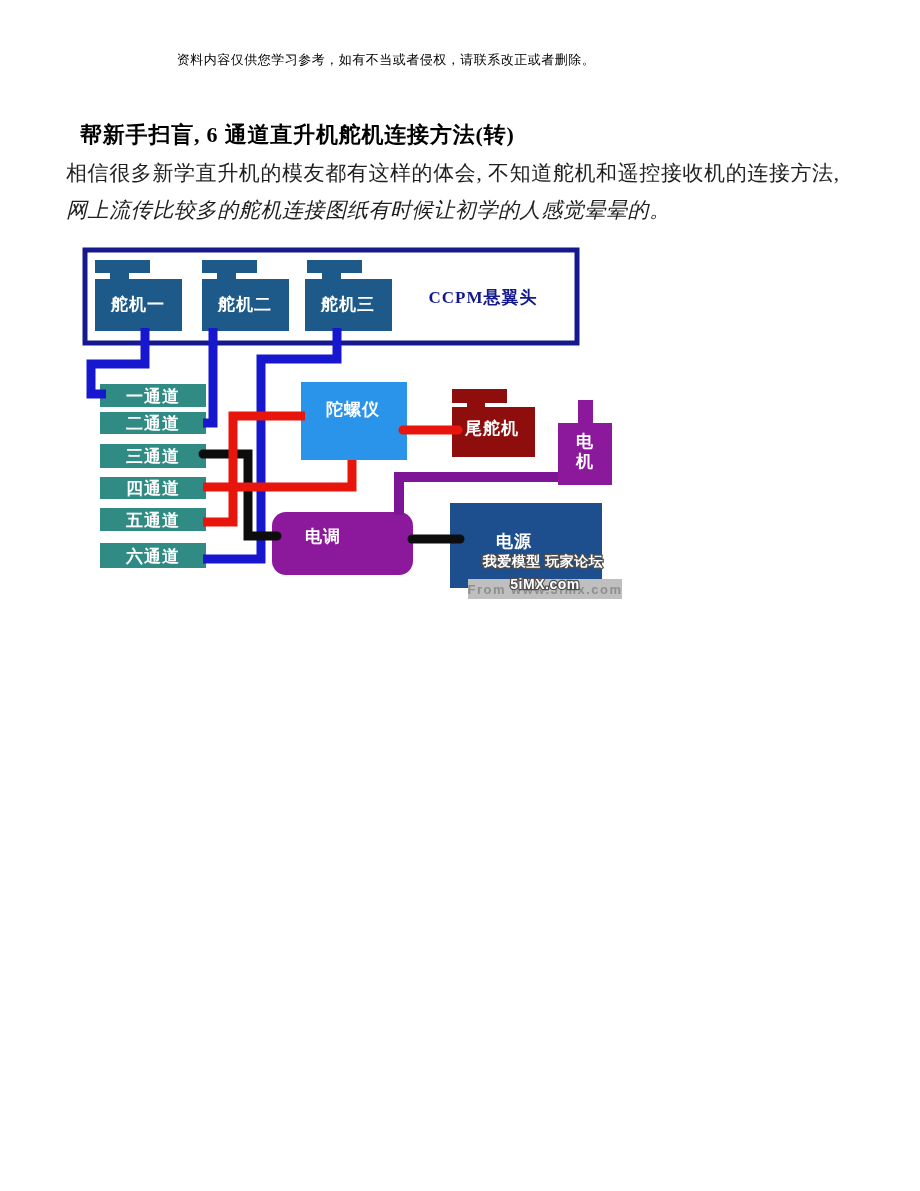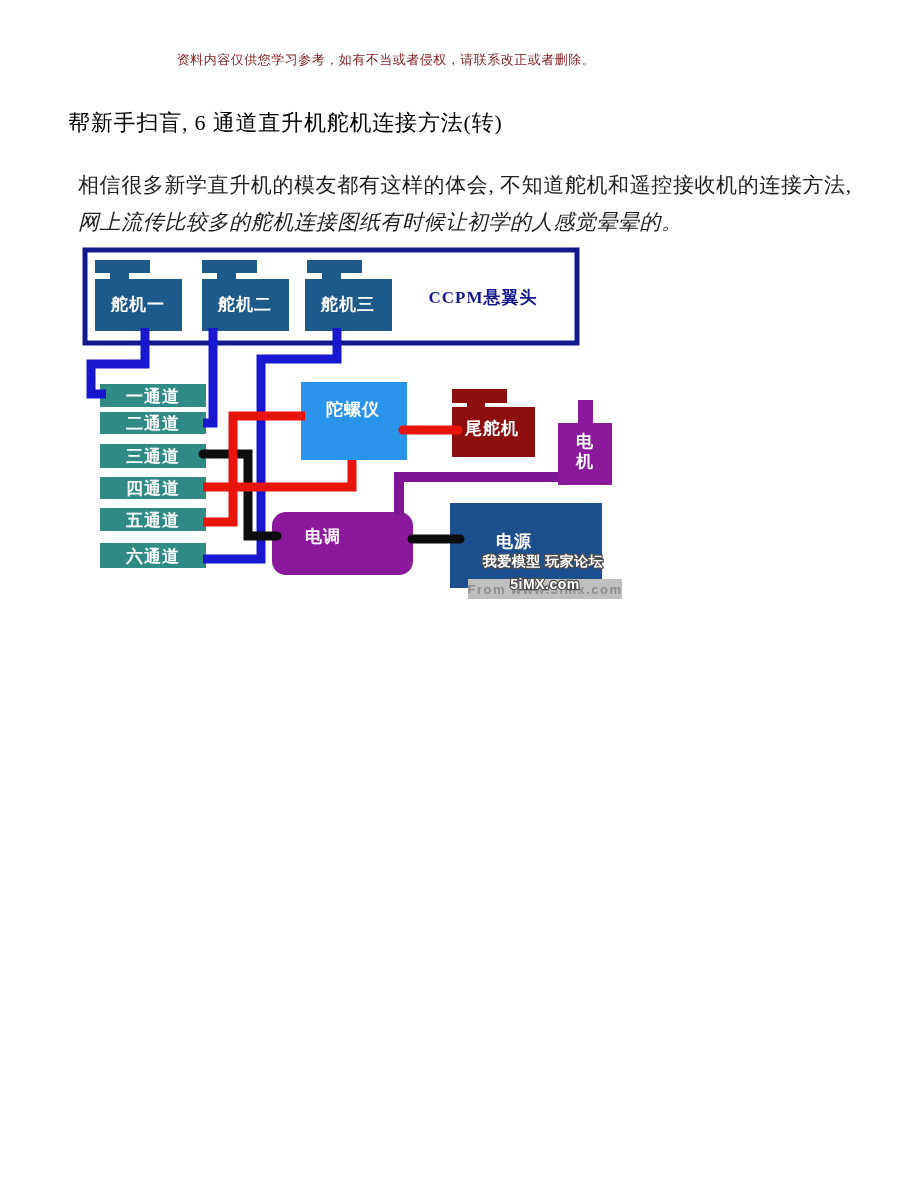--- a/index.html
+++ b/index.html
@@ -2,28 +2,28 @@
 <html><head>
 <meta charset="utf-8">
 <style>
   html,body{margin:0;padding:0;background:#ffffff;}
   .page{
     position:relative;width:920px;height:1191px;background:#ffffff;overflow:hidden;
     font-family:"Liberation Serif","DejaVu Serif",serif;
   }
   .disclaimer{
     position:absolute;top:51px;left:0;width:772px;text-align:center;
-    font-size:13px;color:#7f1d1d;letter-spacing:0.5px;
+    font-size:13px;color:#000000;letter-spacing:0.5px;
   }
   .doc-title{
-    position:absolute;top:106px;left:66px;margin:2px;
-    font-size:22px;font-weight:normal;color:#000;letter-spacing:0.8px;
+    position:absolute;top:106px;left:66px;margin:14px;
+    font-size:22px;font-weight:bold;color:#000;letter-spacing:0.8px;
   }
   .body-line{
-    position:absolute;left:66px;margin:12px;
+    position:absolute;left:66px;margin:0;
     font-size:21px;color:#1f1f1f;letter-spacing:0.6px;
   }
   .body-line-1{top:159px;}
   .body-line-2{top:196px;font-style:italic;}
   .diagram-svg{position:absolute;left:70px;top:240px;}
   .node-lbl{
     font-family:"Liberation Serif","DejaVu Serif",serif;
     font-weight:bold;font-size:17px;fill:#ffffff;letter-spacing:1px;
   }
   .frame-lbl{

